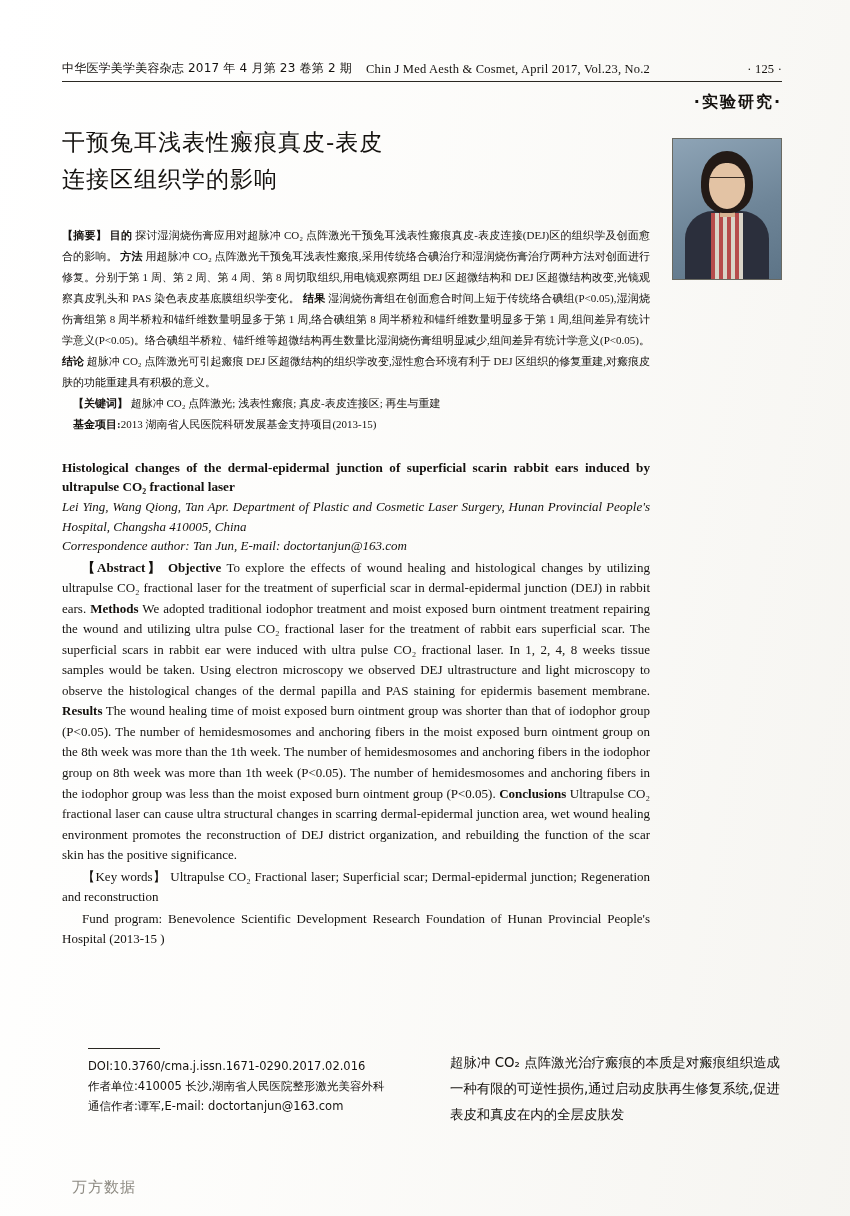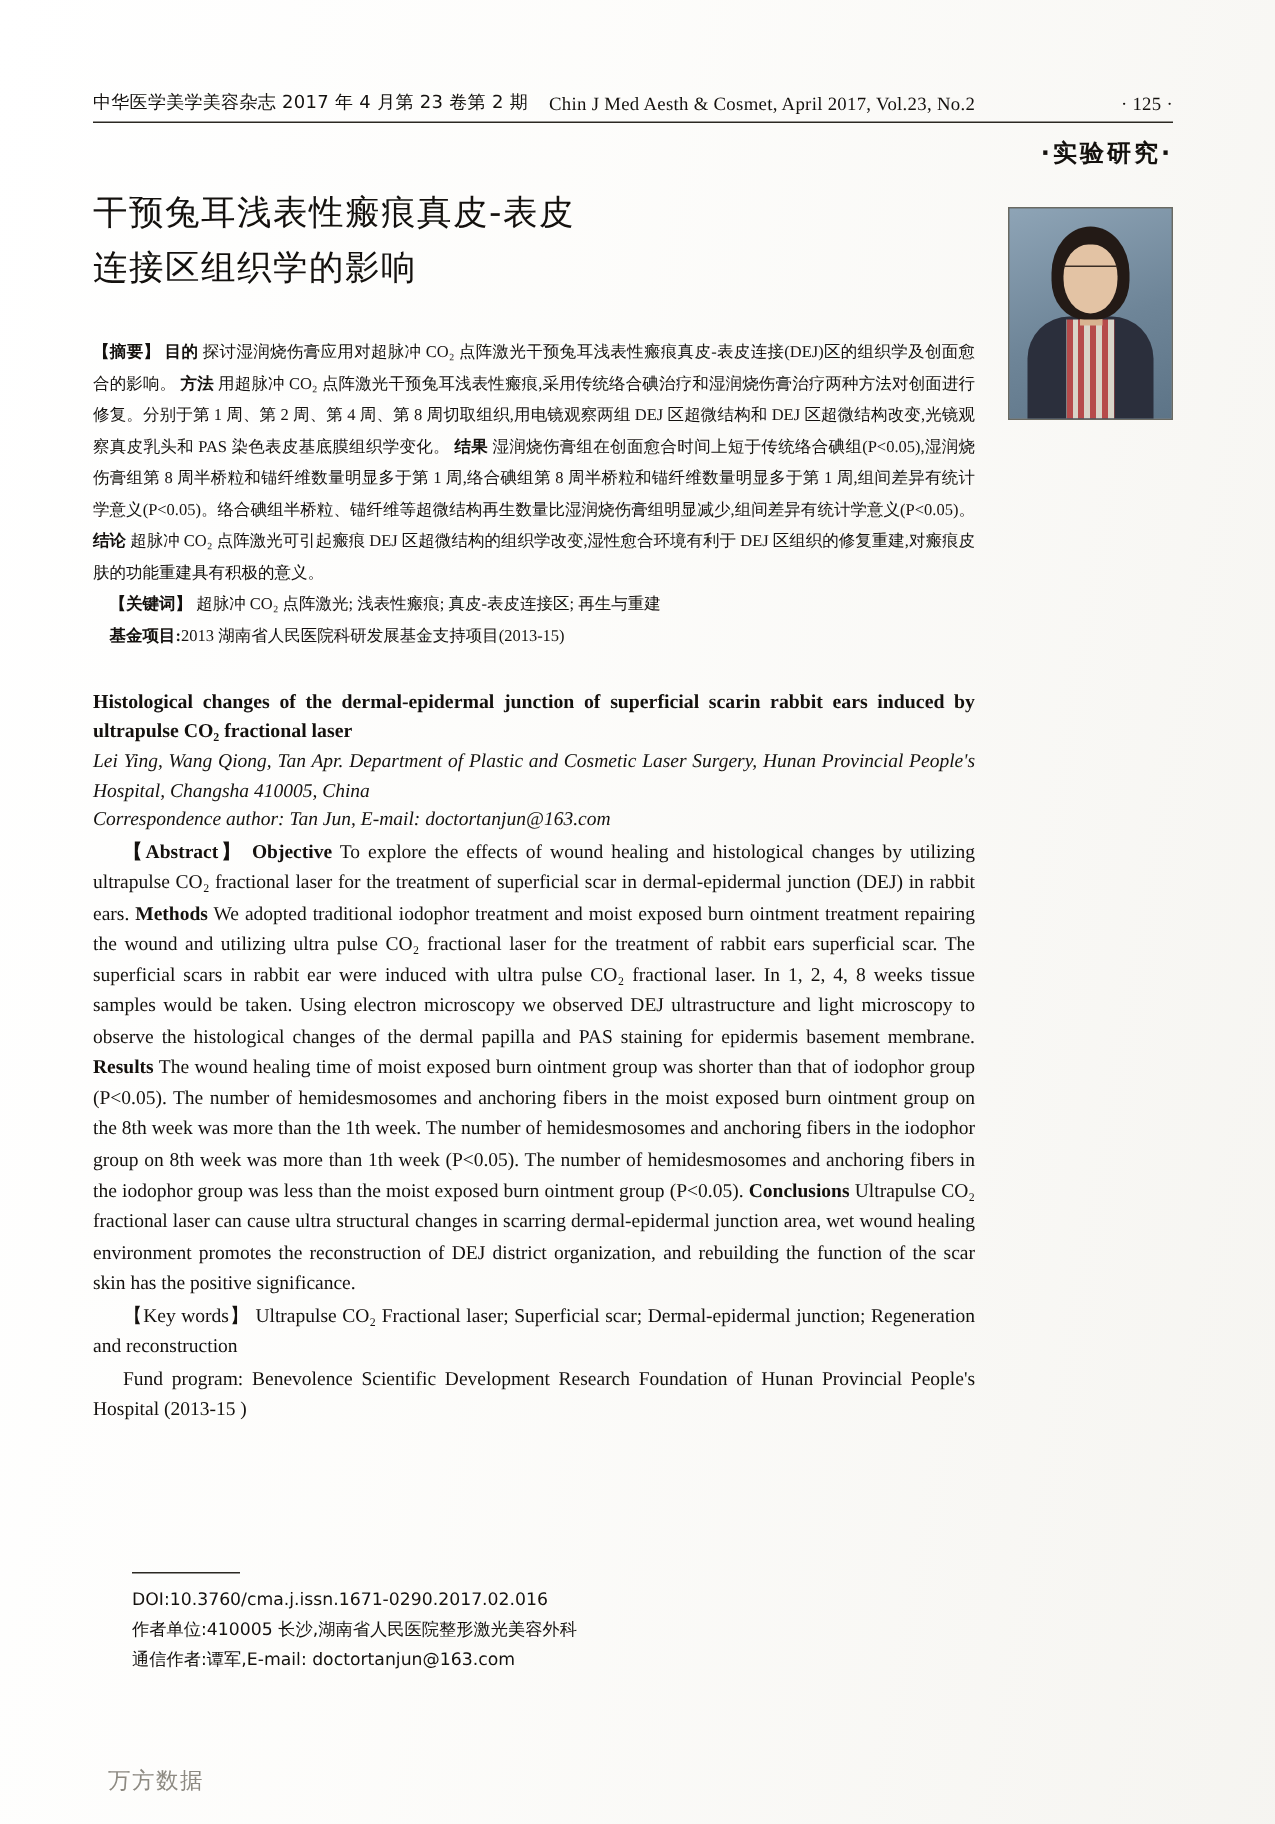--- a/index.html
+++ b/index.html
@@ -319,15 +319,16 @@
     <div class="photo-glasses"></div>
   </div>
 
   <div class="foot-rule"></div>
   <div class="footnote">
     <div>DOI:10.3760/cma.j.issn.1671-0290.2017.02.016</div>
     <div>作者单位:410005 长沙,湖南省人民医院整形激光美容外科</div>
     <div>通信作者:谭军,E-mail: doctortanjun@163.com</div>
   </div>
 
+  <div class="body-start">超脉冲 CO₂ 点阵激光治疗瘢痕的本质是对瘢痕组织造成一种有限的可逆性损伤,通过启动皮肤再生修复系统,促进表皮和真皮在内的全层皮肤发</div>
 
   <div class="watermark">万方数据</div>
 </div>
 
 </body></html>

